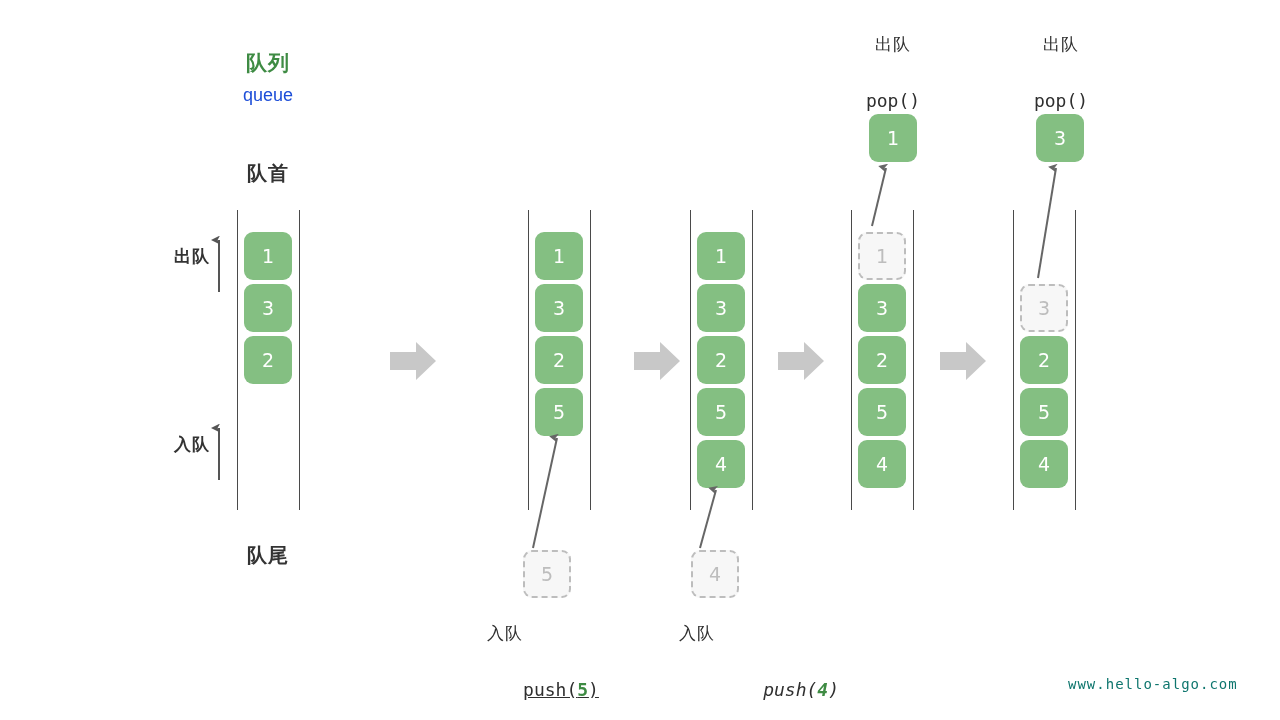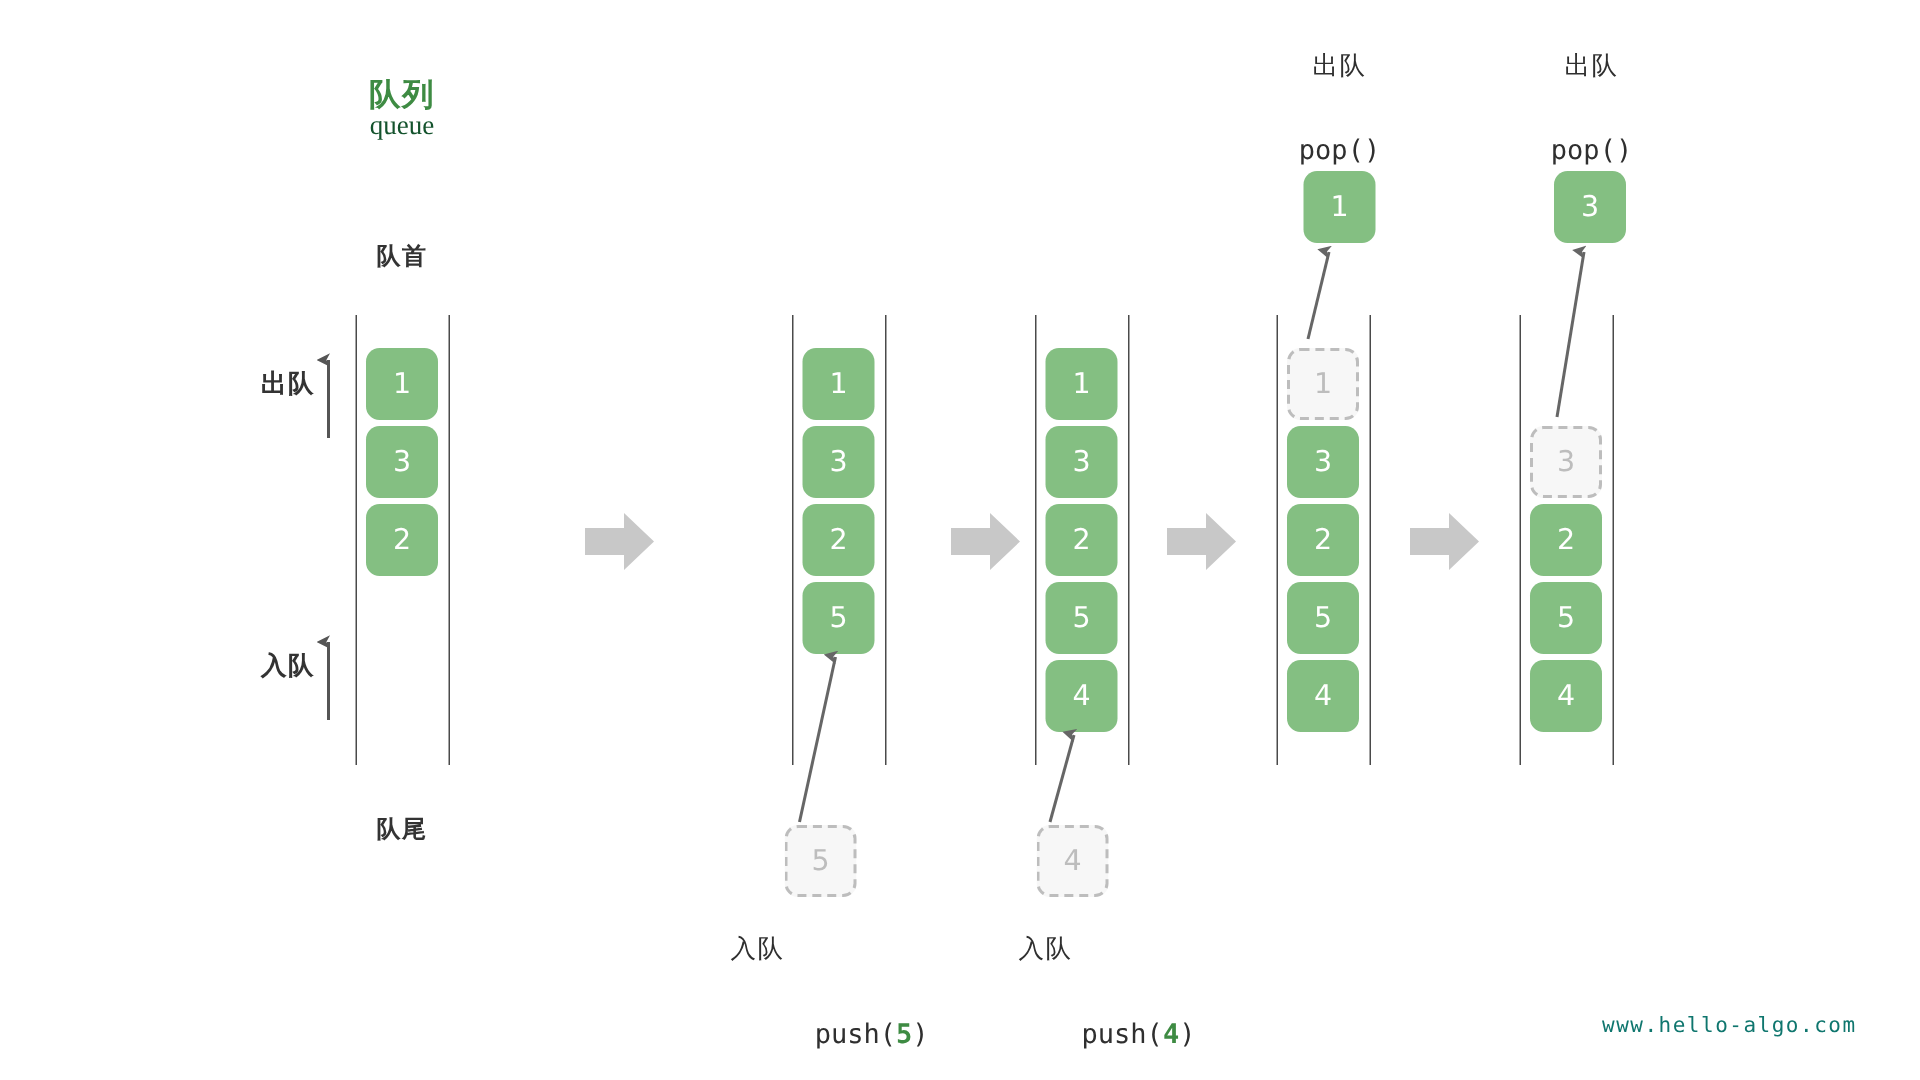--- a/index.html
+++ b/index.html
@@ -6,23 +6,23 @@
   body{width:1280px;height:720px;background:#ffffff;
        font-family:"DejaVu Sans","Liberation Sans",sans-serif;
        overflow:hidden;position:relative;}
   #stage{position:absolute;left:0;top:0;width:1280px;height:720px;}
 
   .abs{position:absolute;}
 
   
   .title-cn{font-size:21px;font-weight:bold;color:#3e8b43;text-align:center;
             letter-spacing:1px;line-height:1;}
-  .title-en{font-family:Liberation Serif, serif;
-            font-size:18px;color:#14532d;text-align:center;line-height:1;}
-  .head-cn{font-size:16px;font-weight:bold;color:#333333;text-align:center;
+  .title-en{font-family:Liberation Sans, sans-serif;
+            font-size:18px;color:#1d4ed8;text-align:center;line-height:1;margin-top:12px;}
+  .head-cn{font-size:20px;font-weight:bold;color:#333333;text-align:center;
            letter-spacing:1px;line-height:1;}
   .op-cn{font-size:17px;color:#2f2f2f;text-align:center;line-height:1;
          letter-spacing:1px;}
   .op-code{font-family:"DejaVu Sans Mono","Liberation Mono",monospace;
            font-size:18px;color:#2f2f2f;text-align:center;line-height:1;
            white-space:pre;margin-top:21px;}
   .op-code .arg{color:#3e8b43;font-weight:bold;}
   .side-label{font-size:17px;font-weight:bold;color:#333333;line-height:1;
               letter-spacing:1px;text-align:right;}
 
@@ -86,40 +86,40 @@
   <svg class="abs" style="left:520px;top:430px;" width="70" height="125">
     <defs>
       <marker id="mk-up2" markerWidth="9" markerHeight="9" refX="4.5" refY="8" orient="auto" markerUnits="userSpaceOnUse">
         <path d="M4.5 0 L9 9 L4.5 6.6 L0 9 Z" fill="#666666"></path>
       </marker>
     </defs>
     <line x1="13" y1="118" x2="37" y2="8" stroke="#666666" stroke-width="2" marker-end="url(#mk-up2)"></line>
   </svg>
   <div class="abs cell ghost" style="left:523px;top:550px;">5</div>
   <div class="abs op-cn" style="left:487px;top:625px;width:120px;text-align:left;">入队</div>
-  <div class="abs op-code" style="left:459px;top:660px;width:160px;text-align:right;"><span>push(</span><span class="arg">5</span><span>)</span></div>
+  <div class="abs op-code" style="left:481px;top:660px;width:160px;text-align:center;text-decoration:underline;"><span>push(</span><span class="arg">5</span><span>)</span></div>
 
   <svg class="abs" style="left:634px;top:340px;" width="48" height="42">
     <path d="M0 12 L26 12 L26 2 L46 21 L26 40 L26 30 L0 30 Z" fill="#c8c8c8"></path>
   </svg>
 
   <div class="abs rail" style="left:690px;top:210px;height:300px;"></div>
   <div class="abs rail" style="left:752px;top:210px;height:300px;"></div>
   <div class="abs cell filled" style="left:697px;top:232px;">1</div>
   <div class="abs cell filled" style="left:697px;top:284px;">3</div>
   <div class="abs cell filled" style="left:697px;top:336px;">2</div>
   <div class="abs cell filled" style="left:697px;top:388px;">5</div>
   <div class="abs cell filled" style="left:697px;top:440px;">4</div>
 
   <svg class="abs" style="left:688px;top:482px;" width="60" height="72">
     <line x1="12" y1="66" x2="28" y2="8" stroke="#666666" stroke-width="2" marker-end="url(#mk-up2)"></line>
   </svg>
   <div class="abs cell ghost" style="left:691px;top:550px;">4</div>
   <div class="abs op-cn" style="left:679px;top:625px;width:120px;text-align:left;">入队</div>
-  <div class="abs op-code" style="left:679px;top:660px;width:160px;text-align:center;"><span>push(</span><span class="arg">4</span><span>)</span></div>
+  <div class="abs op-code" style="left:679px;top:660px;width:160px;text-align:right;font-style:italic;"><span>push(</span><span class="arg">4</span><span>)</span></div>
 
   <svg class="abs" style="left:778px;top:340px;" width="48" height="42">
     <path d="M0 12 L26 12 L26 2 L46 21 L26 40 L26 30 L0 30 Z" fill="#c8c8c8"></path>
   </svg>
 
   <div class="abs op-cn" style="left:833px;top:36px;width:120px;">出队</div>
   <div class="abs op-code" style="left:833px;top:71px;width:120px;text-align:center;">pop()</div>
   <div class="abs cell filled" style="left:869px;top:114px;">1</div>
 
   <svg class="abs" style="left:852px;top:160px;" width="60" height="72">

